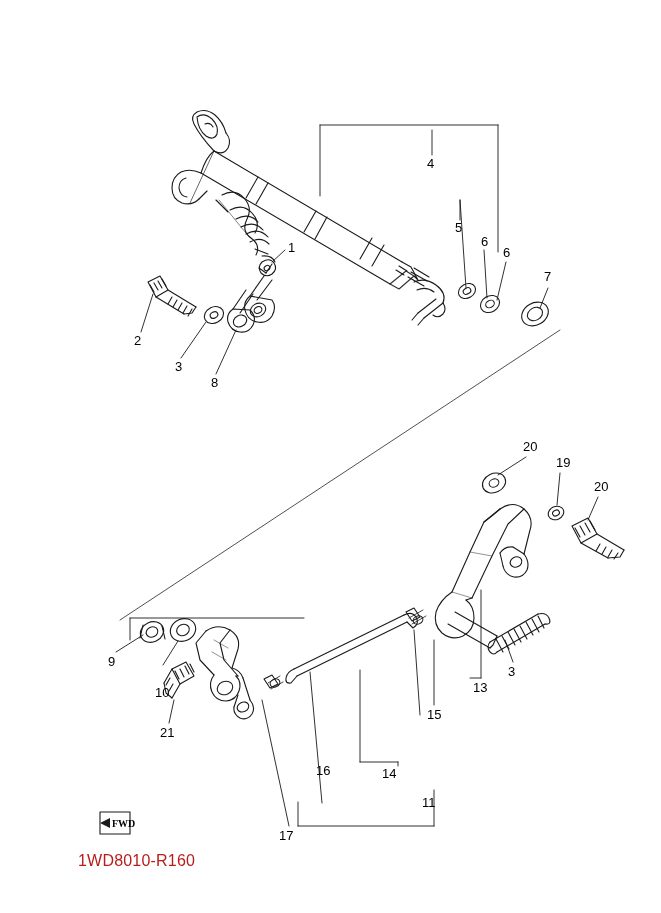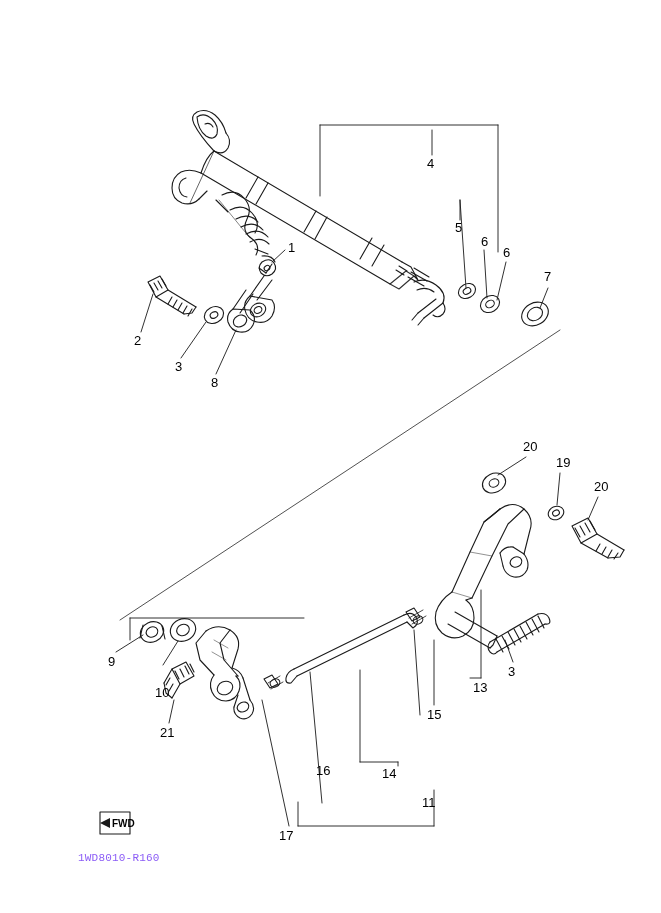--- a/index.html
+++ b/index.html
@@ -29,23 +29,23 @@
   .callout {
     position: absolute;
     font-family: "Liberation Sans", sans-serif;
     font-size: 13px;
     color: #000000;
     line-height: 1;
     white-space: nowrap;
   }
   .part-code {
     position: absolute;
-    font-family: Liberation Mono, monospace;
-    font-size: 11px;
-    color: #8b5cf6;
+    font-family: Liberation Sans, sans-serif;
+    font-size: 16px;
+    color: #b91c1c;
     letter-spacing: 0.2px;
     white-space: nowrap;
   }
   .fwd-label {
     position: absolute;
     font-family: "Liberation Sans", sans-serif;
     font-size: 10px;
     font-weight: bold;
     color: #000000;
     white-space: nowrap;
@@ -305,17 +305,17 @@
   <div class="callout" style="left:508px; top:665px;">3</div>
   <div class="callout" style="left:382px; top:767px;">14</div>
   <div class="callout" style="left:427px; top:708px;">15</div>
   <div class="callout" style="left:316px; top:764px;">16</div>
   <div class="callout" style="left:279px; top:829px;">17</div>
   <div class="callout" style="left:594px; top:480px;">20</div>
   <div class="callout" style="left:556px; top:456px;text-align:right;">19</div>
   <div class="callout" style="left:523px; top:440px;">20</div>
   <div class="callout" style="left:160px; top:726px;">21</div>
 
-  <div class="fwd-label" style="left:112px; top:818px;">FWD</div>
+  <div class="fwd-label" style="left:112px; top:818px;font-family:Liberation Serif, serif;">FWD</div>
 
   <div class="part-code" style="left:78px; top:852px;">1WD8010-R160</div>
 
 </div>
 
 </body></html>

